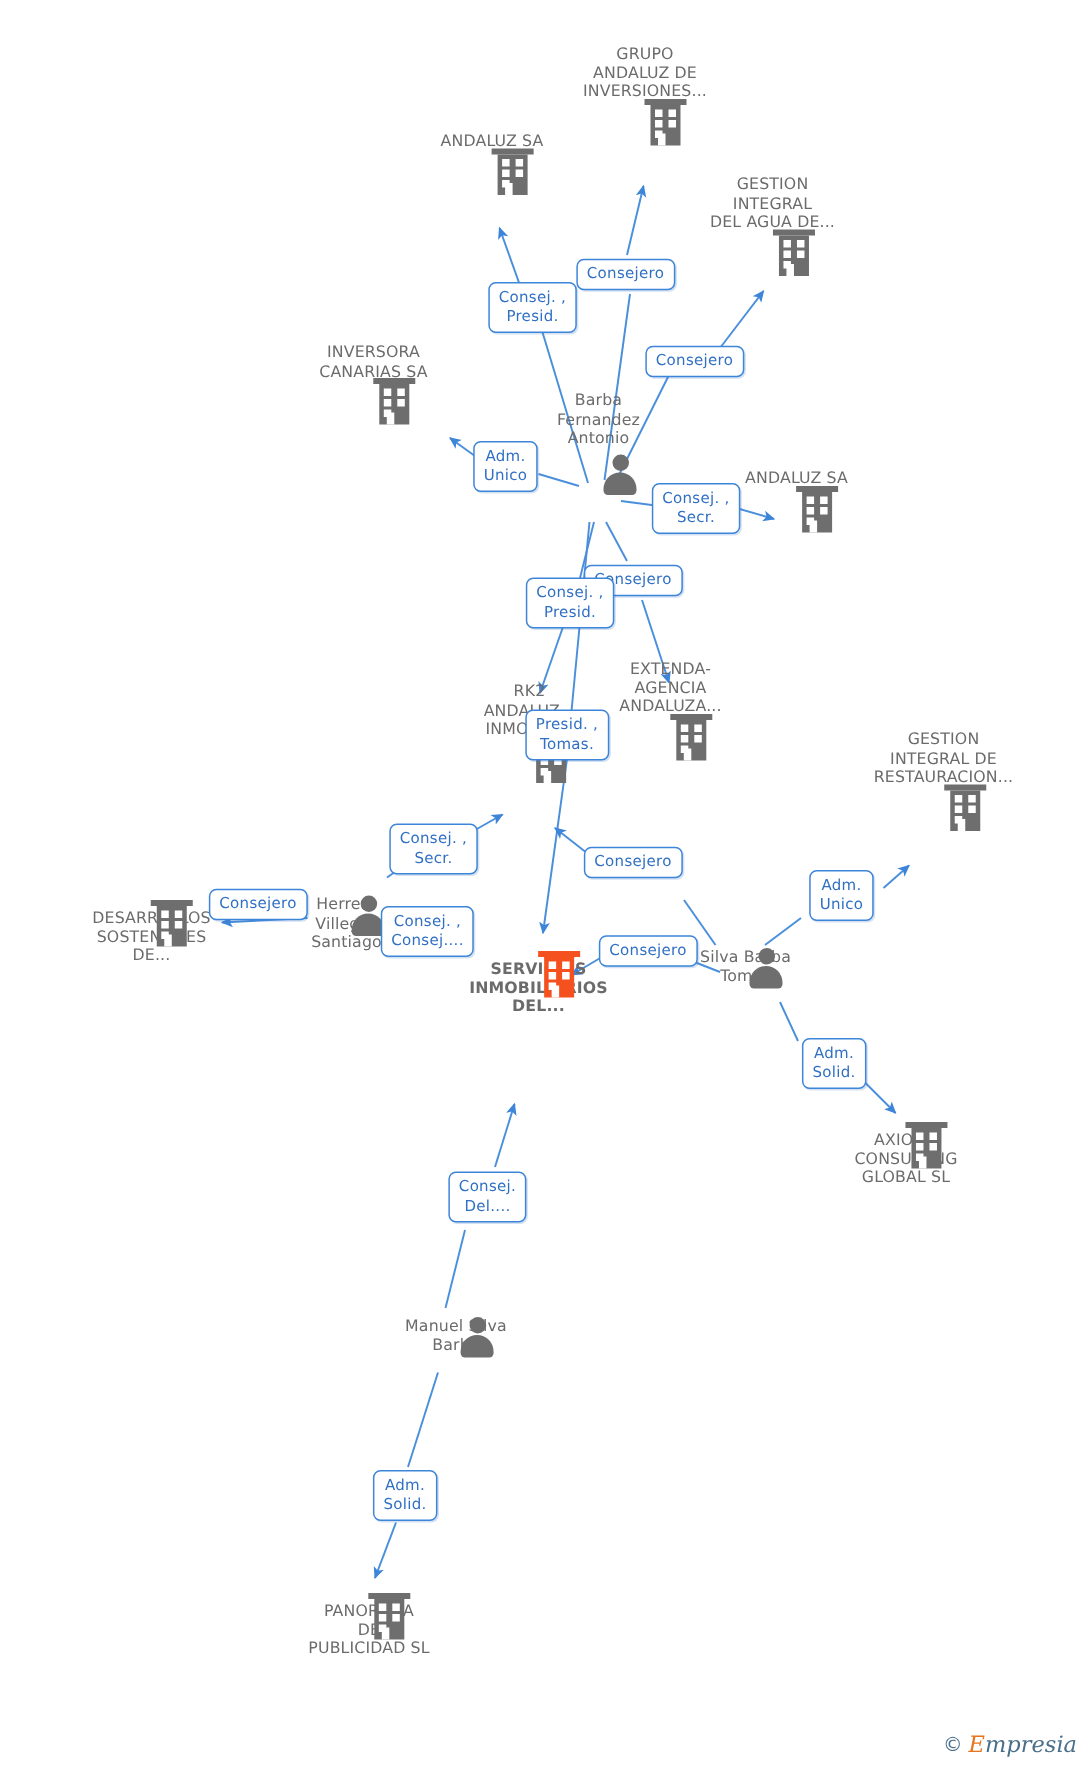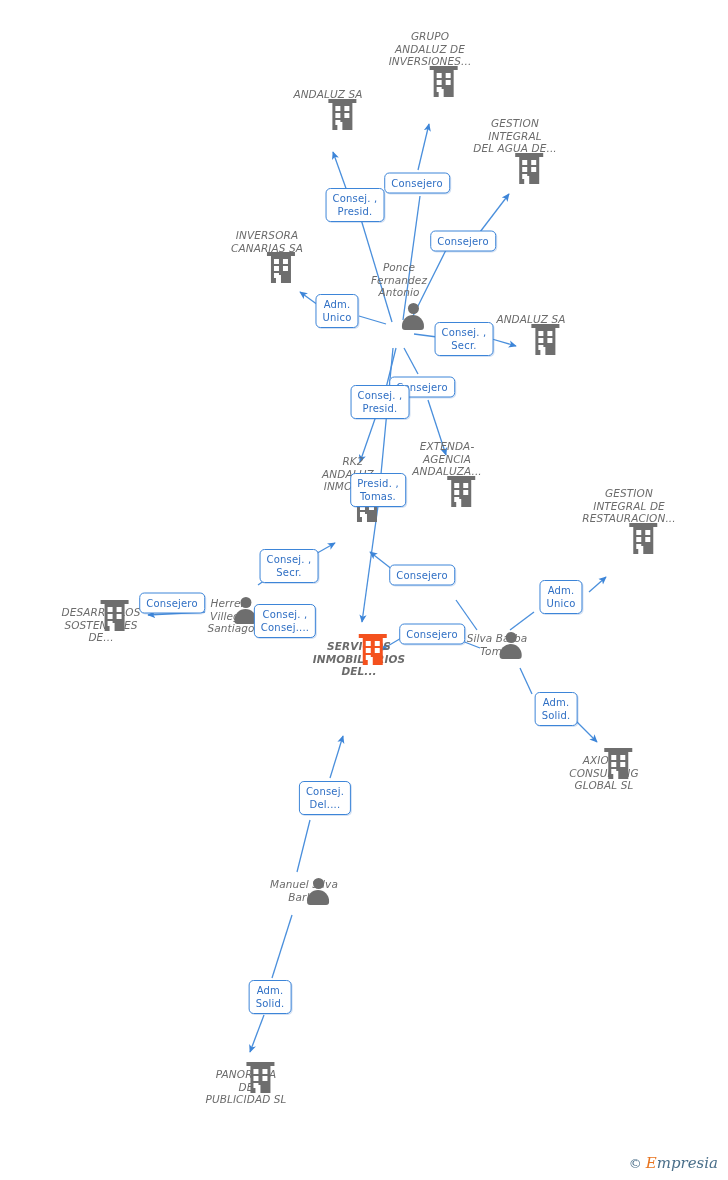--- a/index.html
+++ b/index.html
@@ -5,21 +5,21 @@
   html,body{margin:0;padding:0;background:#ffffff;}
   body{
     width:728px;height:1180px;position:relative;overflow:hidden;
     font-family:"DejaVu Sans","Liberation Sans",sans-serif;
     -webkit-font-smoothing:antialiased;
   }
   #canvas{position:absolute;inset:0;width:728px;height:1180px;}
   svg.edges{position:absolute;left:0;top:0;width:728px;height:1180px;pointer-events:none;}
 
   
-  .node{position:absolute;transform:translate(-50%,0);text-align:center;font-style:italic;}
+  .node{position:absolute;transform:translate(-50%,0);text-align:center;}
   .node .glyph{display:block;margin:0 auto;}
   .node .caption{
     display:block;margin-top:2px;font-size:10.5px;line-height:12.5px;
     color:#6b6b6b;letter-spacing:.1px;white-space:pre-line;
   }
   .node.top-label .caption{margin:0 0 2px 0;}
   .node.center .caption{color:#6b6b6b;font-weight:bold;}
 
   
   .bld{position:relative;width:28px;height:31px;}
@@ -146,21 +146,21 @@
 
   <div class="node top-label" style="left:515px;top:117px">
     <span class="caption">GESTION
 INTEGRAL
 DEL AGUA DE...</span>
     <span class="glyph">
       <span class="bld"><span class="body"></span><i class="w1"></i><i class="w2"></i><i class="w3"></i><i class="w4"></i><i class="w5"></i><i class="door"></i><span class="base"></span></span>
     </span>
   </div>
 
-  <div class="node top-label" style="left:267px;top:229px">
+  <div class="node top-label" style="left:249px;top:229px">
     <span class="caption">INVERSORA
 CANARIAS SA</span>
     <span class="glyph">
       <span class="bld"><span class="body"></span><i class="w1"></i><i class="w2"></i><i class="w3"></i><i class="w4"></i><i class="w5"></i><i class="door"></i><span class="base"></span></span>
     </span>
   </div>
 
   <div class="node top-label" style="left:531px;top:313px">
     <span class="caption">ANDALUZ SA</span>
     <span class="glyph">
@@ -225,21 +225,21 @@
   <div class="node" style="left:246px;top:1066px">
     <span class="glyph">
       <span class="bld"><span class="body"></span><i class="w1"></i><i class="w2"></i><i class="w3"></i><i class="w4"></i><i class="w5"></i><i class="door"></i><span class="base"></span></span>
     </span>
     <span class="caption">PANORAMA
 DE
 PUBLICIDAD SL</span>
   </div>
 
   <div class="node top-label" style="left:399px;top:261px">
-    <span class="caption">Ponce
+    <span class="caption">Barba
 Fernandez
 Antonio</span>
     <span class="glyph">
       <span class="per"><span class="head"></span><span class="torso"></span></span>
     </span>
   </div>
 
   <div class="node" style="left:231px;top:595px">
     <span class="glyph">
       <span class="per"><span class="head"></span><span class="torso"></span></span>

